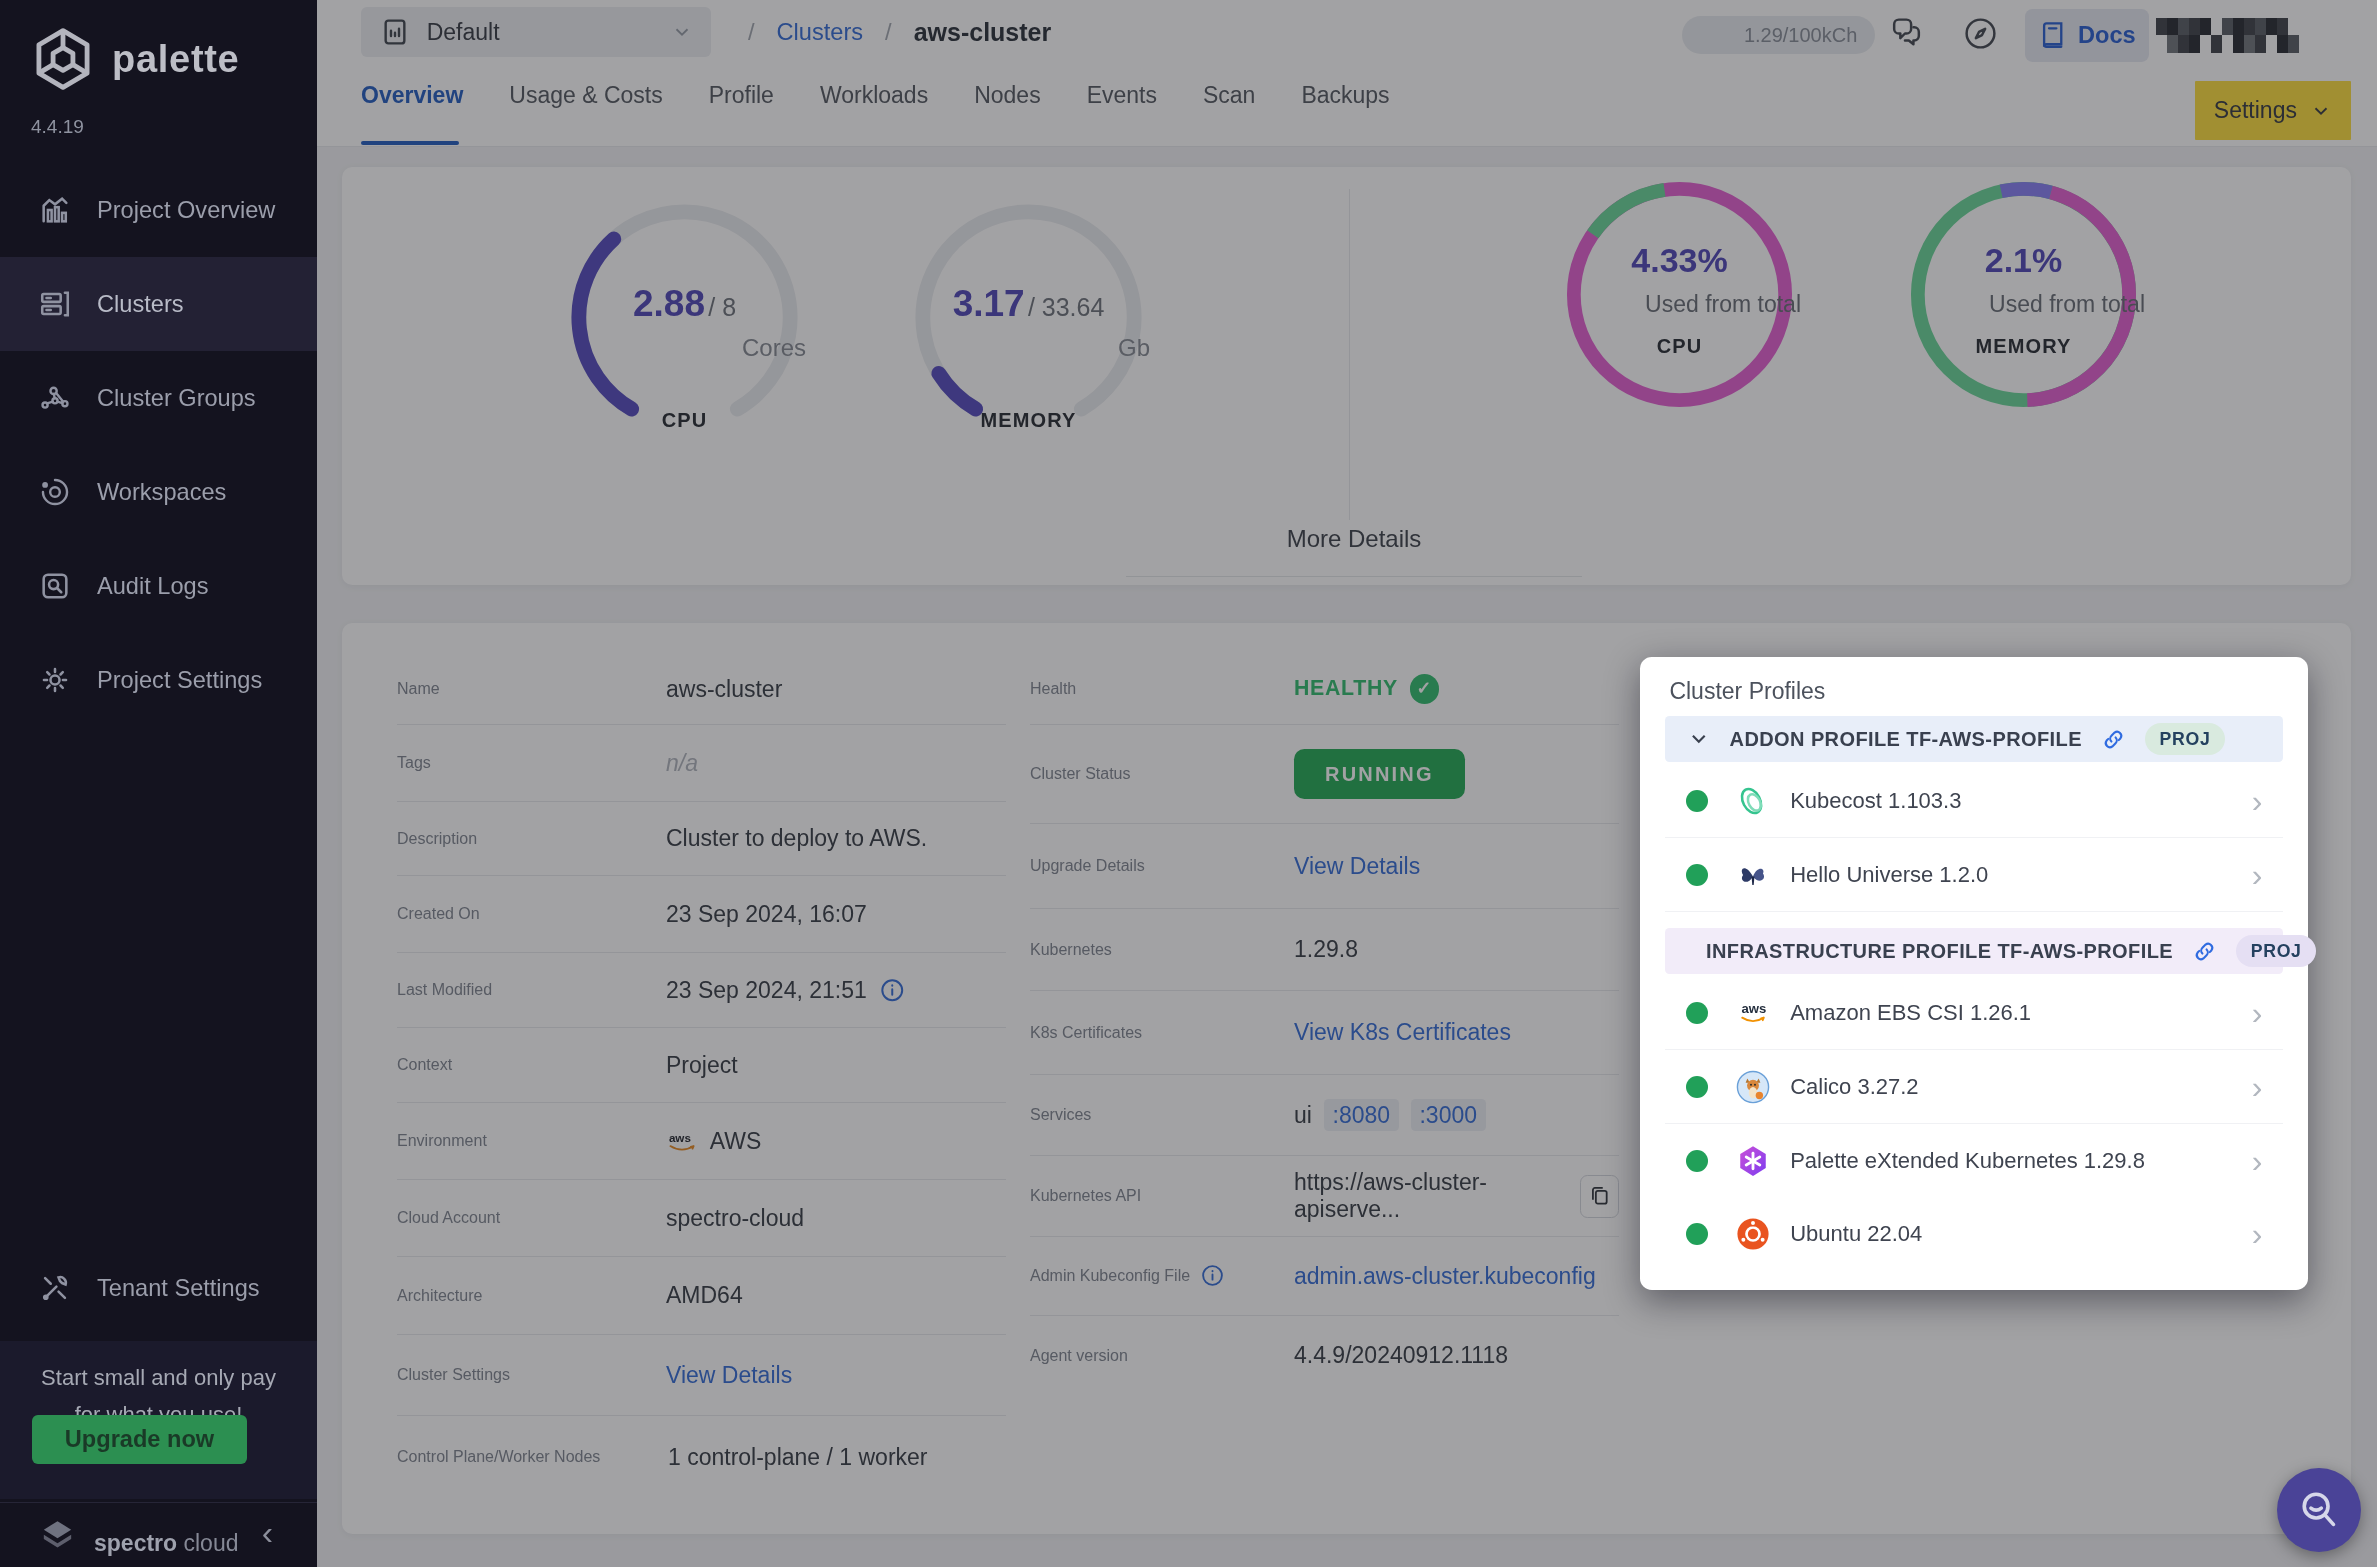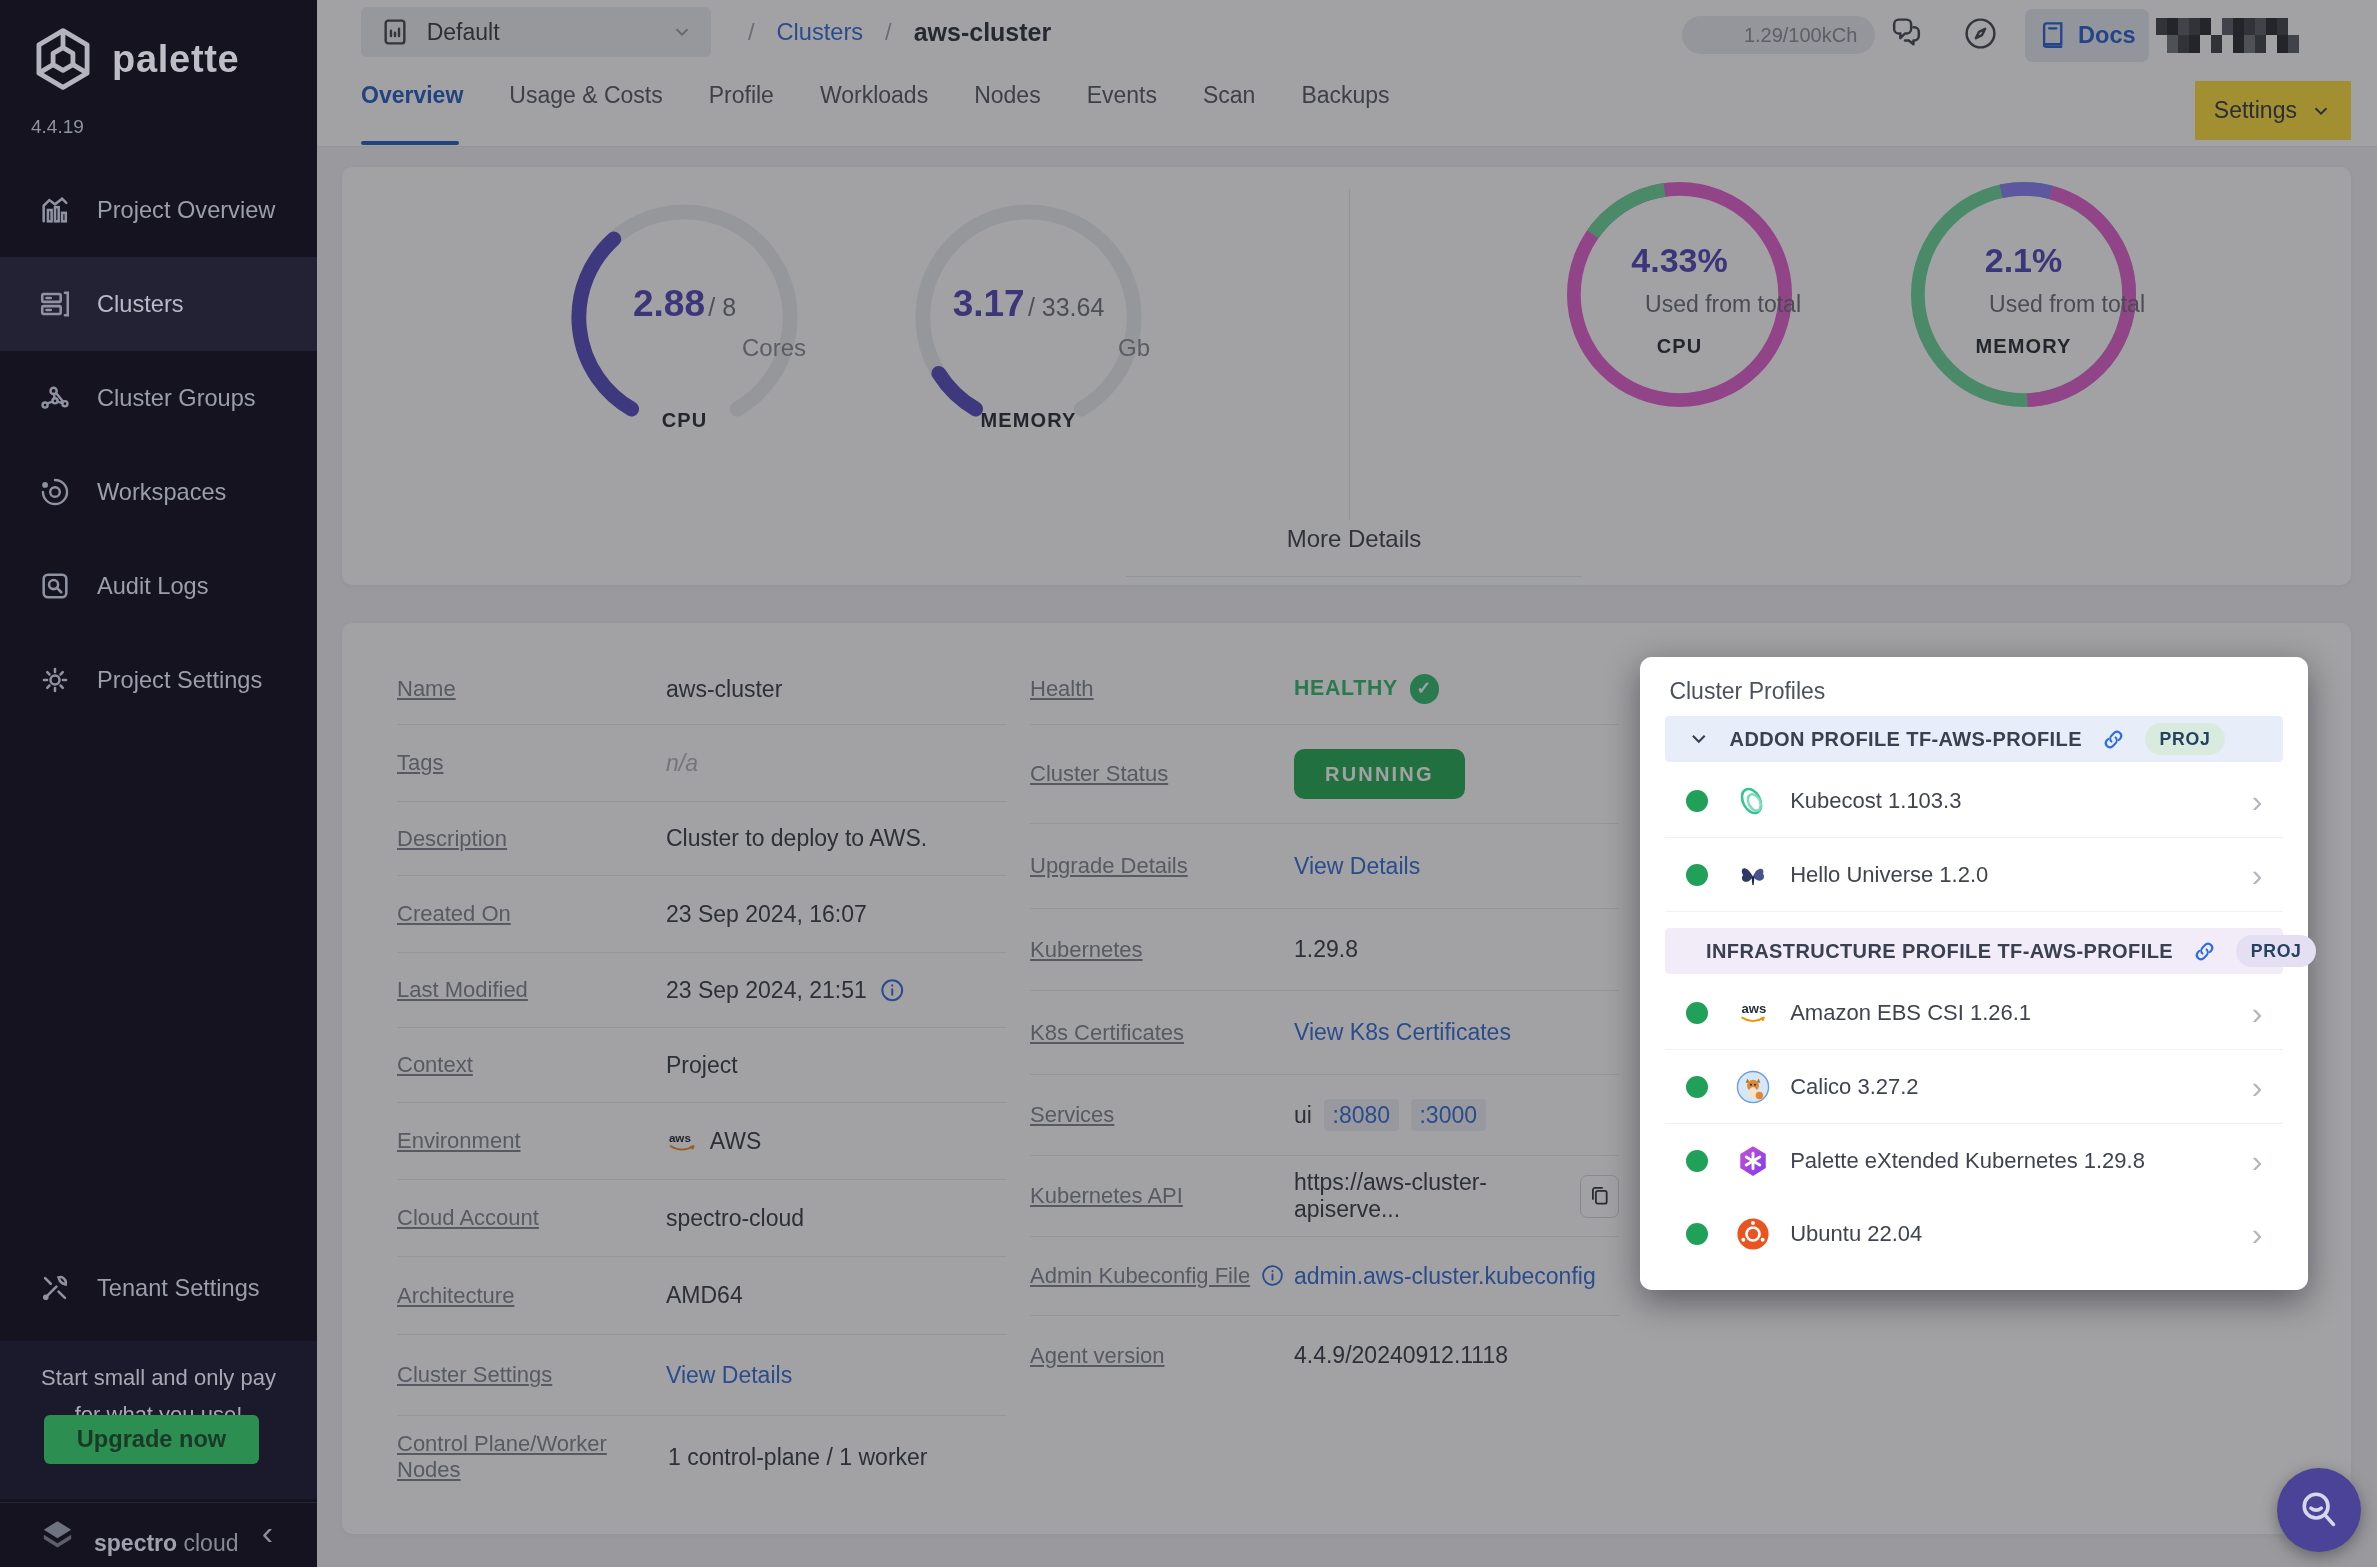--- a/index.html
+++ b/index.html
@@ -13,21 +13,21 @@
   .logo-text { font-size:38px; font-weight:600; color:#bdbec6; letter-spacing:0.7px; }
   .version { position:absolute; left:31px; top:116px; font-size:19px; color:#8f93a0; }
   .nav { position:absolute; left:0; top:163px; width:317px; }
   .nav-item { height:94px; display:flex; align-items:center; gap:25px; padding-left:38px; color:#9b9eab; cursor:pointer; }
   .nav-item.active { background:#232134; color:#b8bbc7; }
   .nav-item .nicon { width:34px; height:34px; flex:0 0 34px; color:#8f92a1; }
   .nav-label { font-size:23.6px; }
   .tenant { position:absolute; left:0; top:1241px; width:317px; }
   .promo { position:absolute; left:0; top:1341px; width:317px; height:158px; background:#1b1a2c; }
   .promo-text { position:absolute; left:0; top:17.7px; width:317px; text-align:center; font-size:22px; line-height:37px; color:#a6a9b4; }
-  .upgrade-btn { position:absolute; left:32px; top:74px; width:215px; height:49px; background:#2c8f51; border:none; border-radius:5.9px; font-size:23.6px; font-weight:600; color:#1a3a27; font-family:"Liberation Sans",sans-serif; cursor:pointer;margin-left:12px; }
+  .upgrade-btn { position:absolute; left:32px; top:74px; width:215px; height:49px; background:#2c8f51; border:none; border-radius:5.9px; font-size:23.6px; font-weight:600; color:#1a3a27; font-family:"Liberation Sans",sans-serif; cursor:pointer; }
   .side-footer { position:absolute; left:0; top:1502px; width:317px; height:66px; border-top:0.7px solid #262537; }
   .brand-row { position:absolute; left:37px; top:13.2px; display:flex; align-items:flex-end; gap:16px; color:#9ea1ad; font-size:23px; }
   .collapse { position:absolute; right:44px; top:10.3px; font-size:34px; color:#8c8f9b; cursor:pointer; }
 
   
   #header { position:absolute; left:317px; top:0; width:2061px; height:147px; background:#ffffff; border-bottom:0.7px solid #e8eaed; z-index:1; }
   .proj-dd { position:absolute; left:44px; top:7.4px; width:350px; height:50px; background:#edeff3; border-radius:5.9px; display:flex; align-items:center; padding:0 17.7px; gap:16px; cursor:pointer; }
   .proj-dd .ptxt { font-size:23px; color:#42464e; flex:1; }
   .crumb { position:absolute; top:0; height:65px; display:flex; align-items:center; font-size:23.6px; }
   .slash { color:#a7acb4; }
@@ -68,21 +68,21 @@
 
   .more-details { position:absolute; left:784px; top:358px; width:456px; text-align:center; font-size:24px; color:#484d55; cursor:pointer; }
   .more-hairline { position:absolute; left:784px; top:409px; width:456px; height:0.7px; background:#e6e8eb; }
 
   
   .dcol { position:absolute; top:31px; }
   #dcol-left { left:55px; width:609px; }
   #dcol-right { left:688px; width:589px; }
   .drow { display:flex; align-items:center; border-bottom:0.7px solid #e8eaee; }
   .drow:last-child { border-bottom:none; }
-  .dlabel { flex:0 0 269px; font-size:22px; color:#868c96; display:flex; align-items:center; gap:10.3px;text-decoration:underline; }
+  .dlabel { flex:0 0 269px; font-size:16px; color:#868c96; display:flex; align-items:center; gap:10.3px; }
   #dcol-right .dlabel { flex:0 0 264px; }
   .dvalue { font-size:23px; color:#42474f; display:flex; align-items:center; gap:11.8px; }
   .muted { color:#b4b8c0; font-style:italic; }
   .link { color:#3f74d8; cursor:pointer; }
   .healthy { color:#3dc176; font-weight:700; letter-spacing:0.7px; font-size:21.3px; display:flex; align-items:center; gap:11.8px; }
   .check-circle { width:29.4px; height:29.4px; border-radius:50%; background:#3dc176; color:#fff; display:flex; align-items:center; justify-content:center; font-size:17.7px; }
   .running-pill { background:#2fae5e; color:#fff; border:none; border-radius:10.3px; padding:0 31px; height:50px; font-size:20px; font-weight:600; letter-spacing:2.2px; font-family:"Liberation Sans",sans-serif; cursor:pointer; }
   .chip { background:#eef1f6; border-radius:4.4px; padding:2.9px 8.8px; color:#3f74d8; cursor:pointer; }
   .copy-btn { width:43px; height:43px; border:0.7px solid #d6d9df; border-radius:7.4px; background:#fff; display:flex; align-items:center; justify-content:center; cursor:pointer; }
   .info-i { width:26.5px; height:26.5px; color:#3f74d8; cursor:pointer; flex:0 0 26.5px; }

